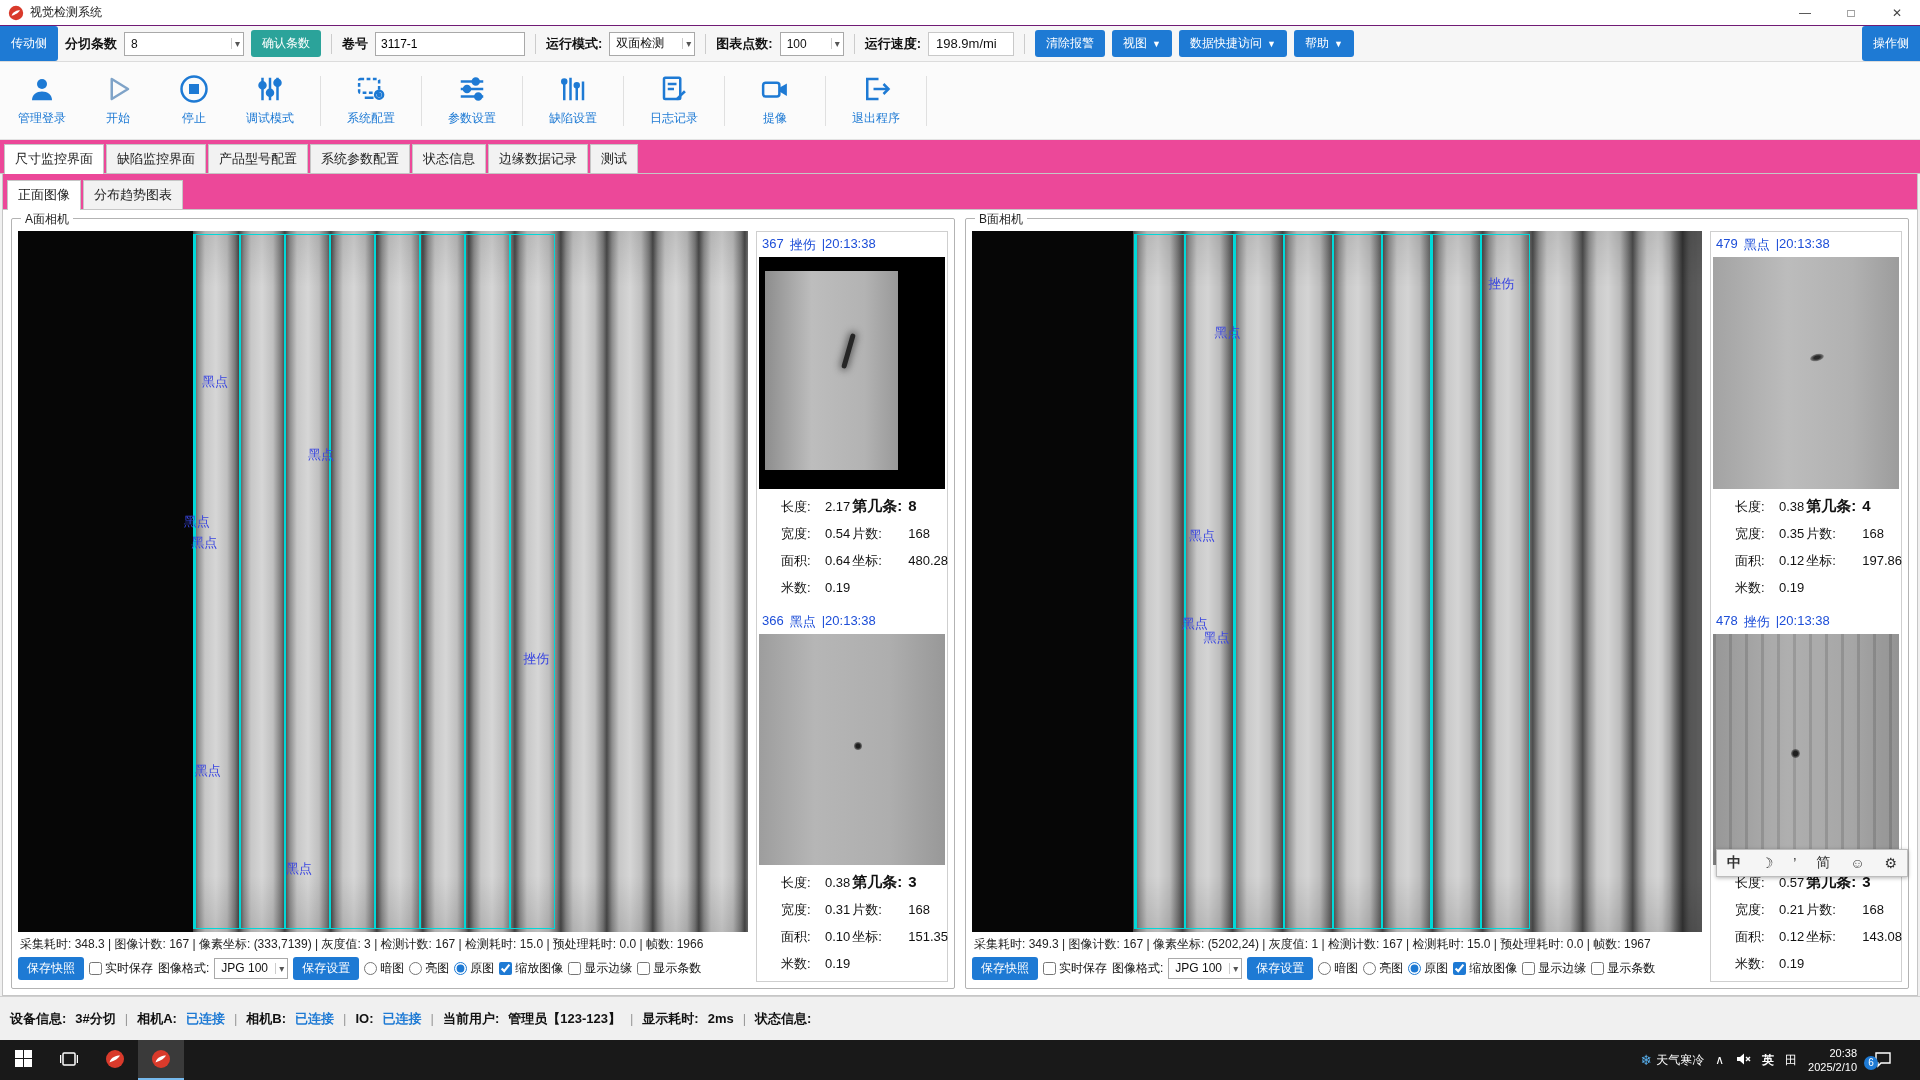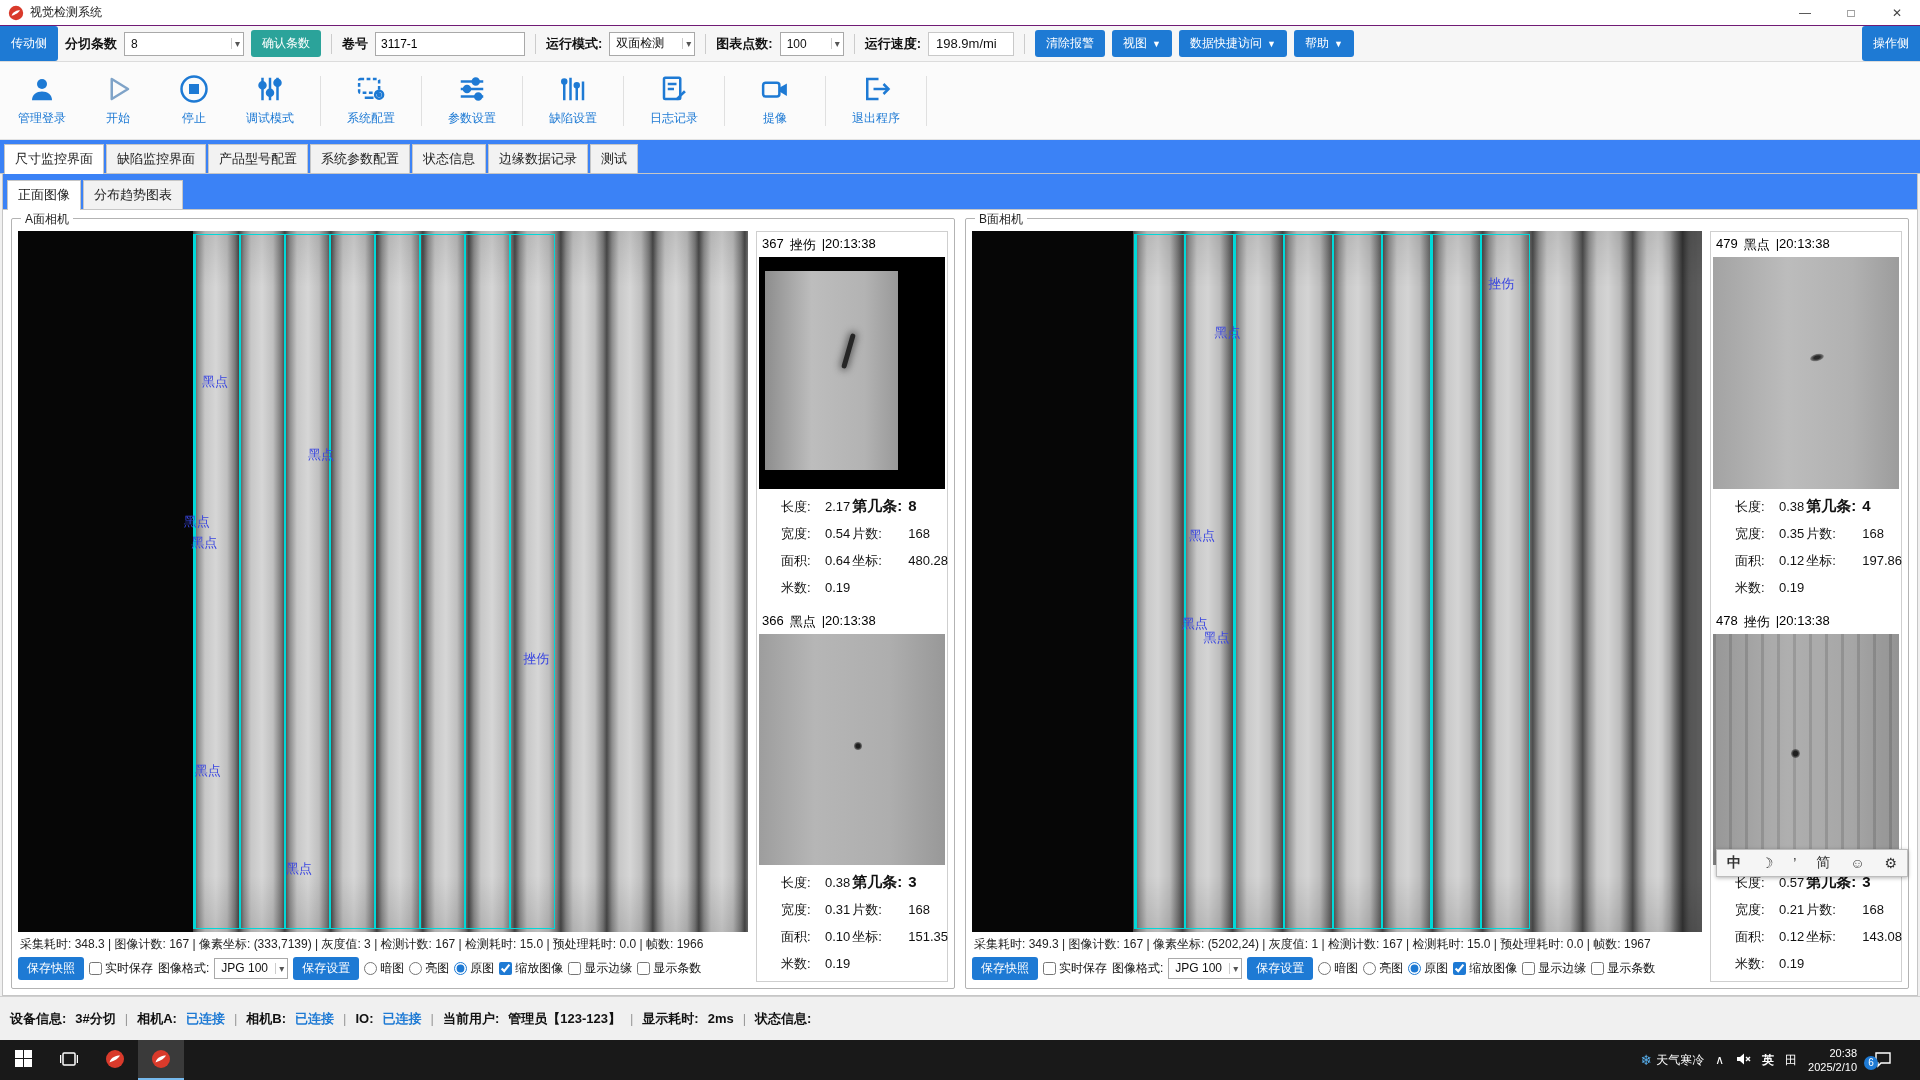--- a/index.html
+++ b/index.html
@@ -43,21 +43,21 @@
   .toolbar .push { margin-left:auto; }
   
   .iconbar { height:78px; background:#fbfbfb; border-bottom:1px solid #e2e2e2;
     display:flex; align-items:center; gap:24px; padding:0 16px; flex:none; }
   .icon-item { display:flex; flex-direction:column; align-items:center; gap:3px;
     color:#1e7ad4; font-size:12px; min-width:52px; }
   .icon-item svg { width:30px; height:30px; }
   .isep { width:1px; height:50px; background:#e0e0e0; flex:none; }
   
   .main-area { flex:1; display:flex; flex-direction:column; min-height:0; }
-  .tabstrip { display:flex; align-items:flex-start; padding:4px 4px 0 4px; background:#3b82f6;
+  .tabstrip { display:flex; align-items:flex-start; padding:4px 4px 0 4px; background:#ec4899;
     border-bottom:1px solid #c6c6c6; flex:none; }
   .tab { border:1px solid #c6c6c6; border-bottom:none; background:#f2f2f2;
     padding:5px 10px 5px; font-size:13px; margin-right:2px; position:relative;
     color:#222; white-space:nowrap; }
   .tab.active { background:#fff; margin-bottom:-1px; padding-bottom:6px; }
   .page { flex:1; background:#fff; border:1px solid #c6c6c6; border-top:none;
     display:flex; flex-direction:column; min-height:0; margin:0 2px; }
   .subpage { flex:1; display:flex; gap:10px; padding:8px 8px 6px; min-height:0; }
   
   .groupbox { flex:1; border:1px solid #b3b3b3; border-radius:2px; position:relative;
@@ -95,21 +95,21 @@
   .ctrl-row { flex:none; height:28px; display:flex; align-items:center; gap:5px;
     font-size:12px; white-space:nowrap; }
   .opt { display:inline-flex; align-items:center; gap:3px; }
   .opt input { width:13px; height:13px; accent-color:#1e7ad4; margin:0; }
   .clab { font-size:12px; }
   
   .defect-col { flex:none; width:192px; border:1px solid #cfcfcf; display:flex;
     flex-direction:column; padding:2px; min-height:0; }
   .dcard { flex:1; display:flex; flex-direction:column; min-height:0; }
   .dcard + .dcard { margin-top:8px; }
-  .dhead { flex:none; display:flex; gap:6px; color:#000000; font-size:13px; padding:2px 3px 3px; }
+  .dhead { flex:none; display:flex; gap:6px; color:#1d4ed8; font-size:13px; padding:2px 3px 3px; }
   .thumb { flex:1; position:relative; overflow:hidden; background:#0a0a0a; }
   .dstats { flex:none; display:grid; grid-template-columns:42px 1fr 54px 1fr;
     row-gap:9px; column-gap:2px; padding:8px 5px 6px; font-size:13px; align-items:baseline;margin-left:17px; }
   .dstats .strip { font-weight:bold; font-size:15px; }
   
   .t-a1 { background:#000; }
   .t-a1::before { content:""; position:absolute; left:3%; top:6%; width:72%; height:86%;
     background:linear-gradient(90deg,#8d8d8d,#bdbdbd 35%,#b3b3b3 75%,#999); }
   .t-a1::after { content:""; position:absolute; left:47%; top:33%; width:5px; height:36px;
     background:#262626; transform:rotate(16deg); border-radius:3px;

